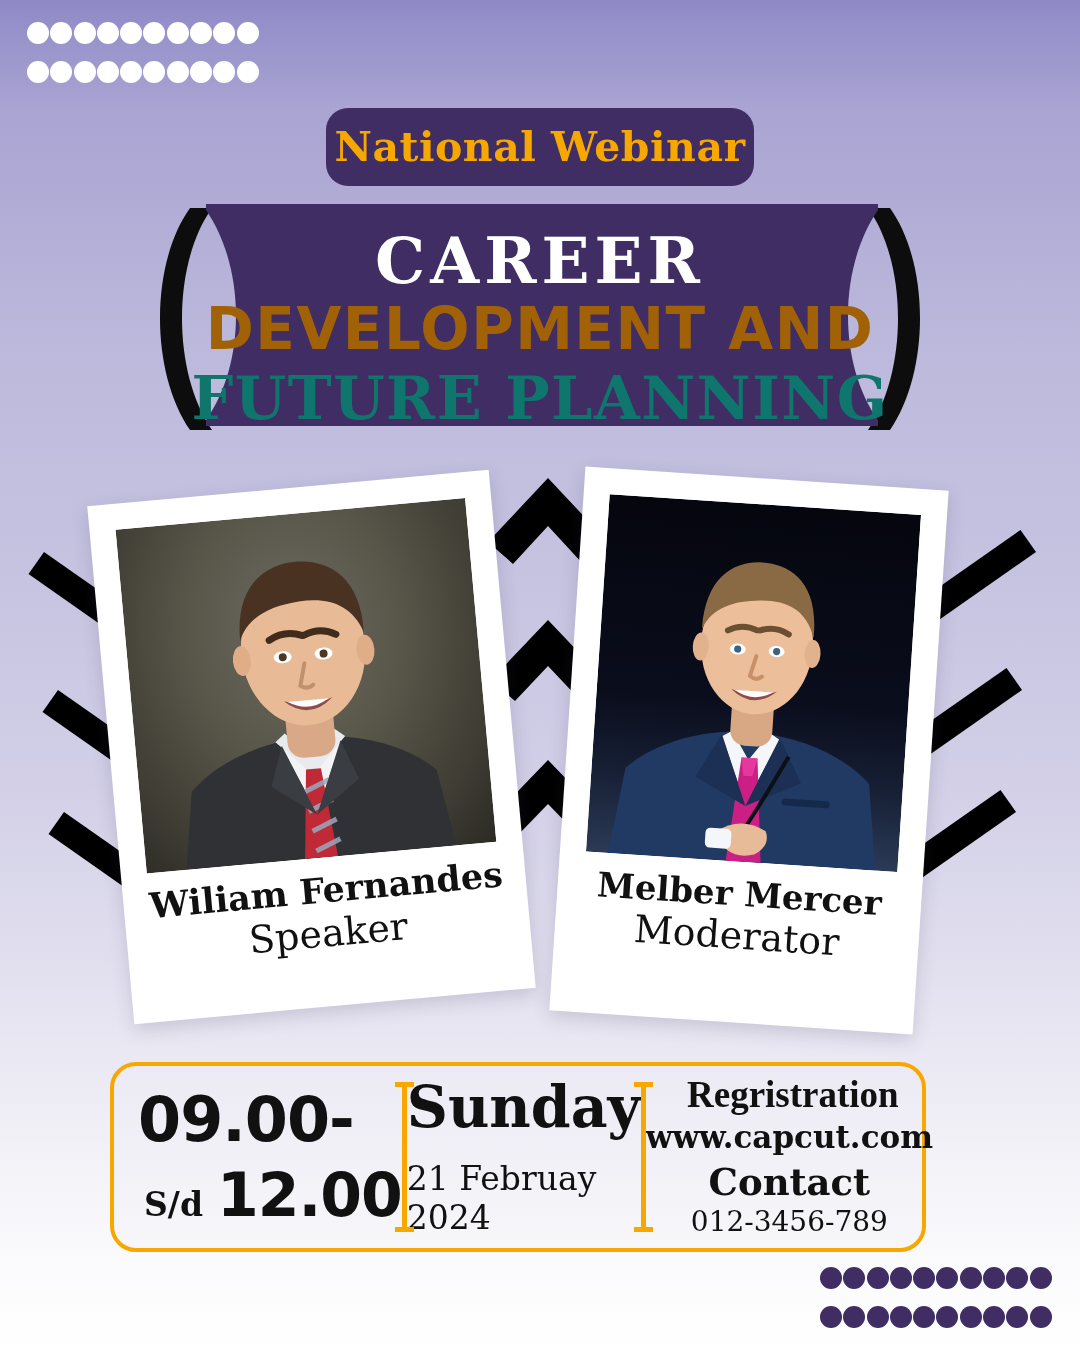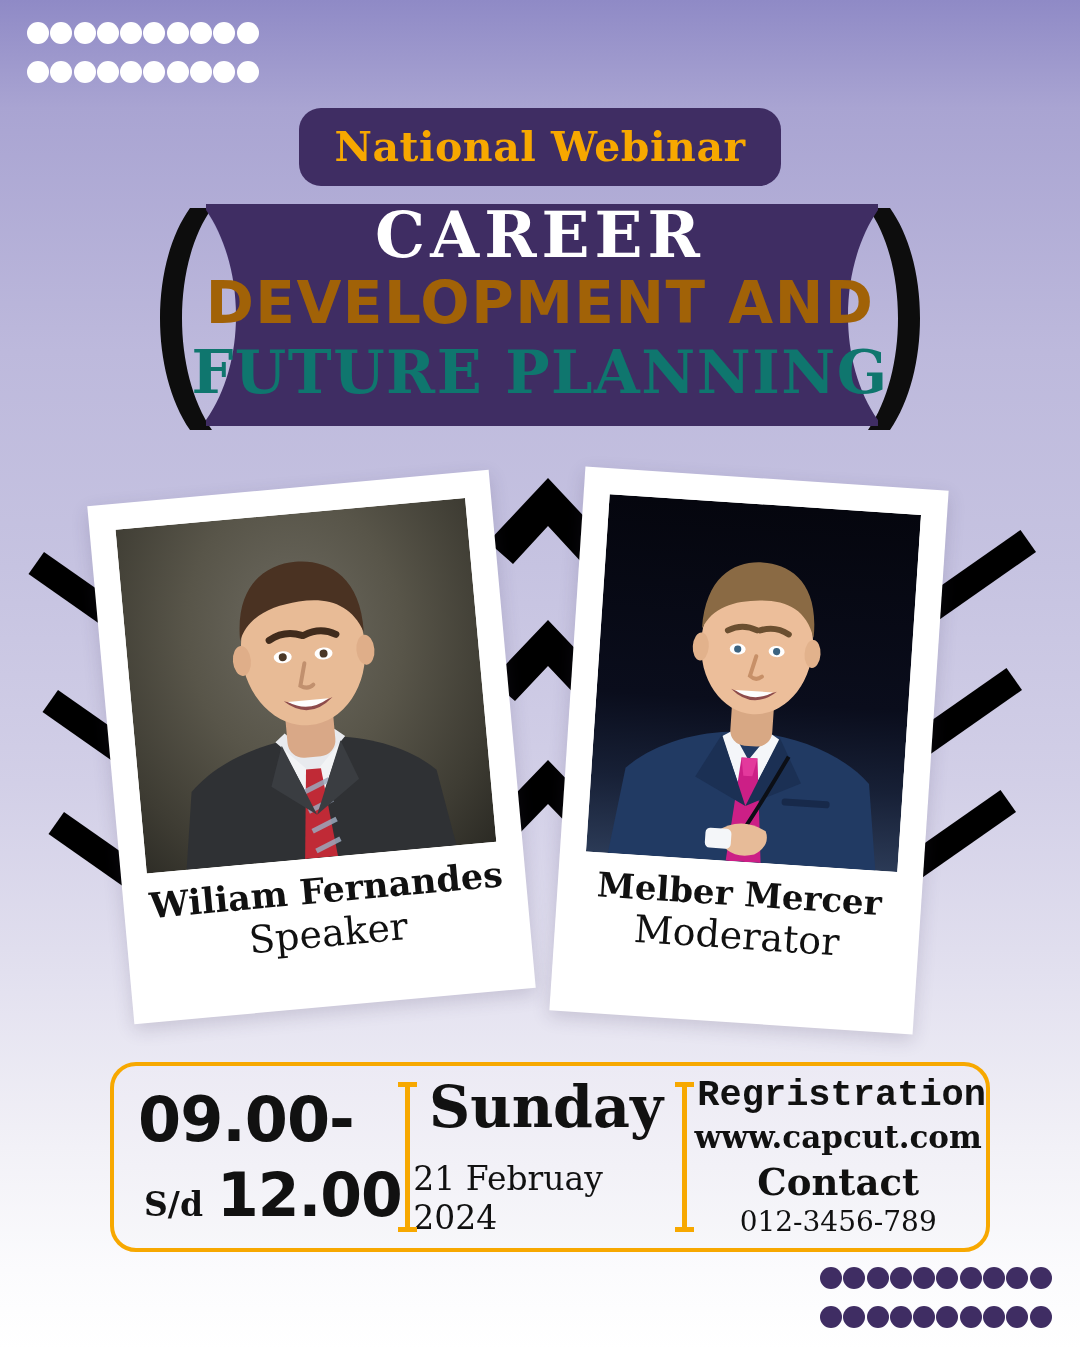--- a/index.html
+++ b/index.html
@@ -24,34 +24,34 @@
   .dots { position:absolute; display:grid; grid-template-columns:repeat(10, 1fr); }
   .dots .dot { border-radius:50%; }
   #dots-top-left { top:22px; left:27px; width:233px; column-gap:0; row-gap:17px; }
   #dots-top-left .dot { width:22px; height:22px; background:#ffffff; }
   #dots-bottom-right { bottom:22px; right:27px; width:233px; column-gap:0; row-gap:17px; }
   #dots-bottom-right .dot { width:22px; height:22px; background:#3f2d63; }
 
   
   #webinar-pill {
     position:absolute; top:108px; left:50%; transform:translateX(-50%);
-    width:482px; height:78px; background:#3f2d63; border-radius:22px;
+    width:428px; height:78px; background:#3f2d63; border-radius:22px;
     display:flex; align-items:center; justify-content:center; z-index:6;
   }
   #webinar-pill .txt {
     color:#f7a800; font-family:"DejaVu Serif", serif; font-weight:700;
     font-size:41px; letter-spacing:.5px;
   }
 
   
   #banner-wrap { position:absolute; top:186px; left:0; width:1080px; height:265px; z-index:5; }
   #banner-wrap svg { display:block; }
 
   #banner-text {
-    position:absolute; top:176px; left:0; width:1080px; height:255px;
+    position:absolute; top:202px; left:0; width:1080px; height:255px;
     z-index:7; display:flex; flex-direction:column;
     align-items:center; justify-content:center; gap:2px;
     pointer-events:none;
   }
   .t-career {
     font-family:"DejaVu Serif", serif; font-weight:700; color:#ffffff;
     font-size:63px; letter-spacing:5px; line-height:1.02;
   }
   .t-dev {
     font-family:"DejaVu Sans", sans-serif; font-weight:700; color:#a16207;
@@ -97,21 +97,21 @@
   .ph-grey { position:absolute; inset:0;
     background:
       radial-gradient(ellipse at 48% 34%, #6d6a60 0%, #585549 42%, #3e3c33 78%, #2b2a24 100%);
   }
   .ph-dark { position:absolute; inset:0;
     background:linear-gradient(to bottom, #05060e 0%, #0a0d1c 55%, #172036 78%, #2b3a56 100%);
   }
 
   
   #info-bar {
-    position:absolute; left:110px; top:1062px; width:880px; height:190px;
+    position:absolute; left:110px; top:1062px; width:816px; height:190px;
     border:4px solid #f7a800; border-radius:26px;
     background:linear-gradient(to bottom,#eceaf4 0%, #f2f1f7 55%, #f7f7fa 100%);
     z-index:6; display:flex; align-items:stretch;
   }
   .info-col { display:flex; flex-direction:column; align-items:center; justify-content:center; }
   #col-time { width:290px; }
   #col-date { width:276px; }
   #col-reg  { flex:1; }
 
   .divider { width:12px; display:flex; align-items:center; justify-content:center; }
@@ -142,21 +142,21 @@
   }
   .day {
     font-family:"DejaVu Serif", serif; font-weight:700; color:#111111;
     font-size:57px; line-height:1;
   }
   .date {
     font-family:"DejaVu Serif", serif; font-weight:400; color:#111111;
     font-size:33px; margin-top:24px;
   }
   .reg-title {
-    font-family:Liberation Mono, monospace; font-weight:700; color:#111111; font-size:37px; line-height:1.05;margin-left:7px;
+    font-family:Liberation Serif, serif; font-weight:700; color:#111111; font-size:37px; line-height:1.05;margin-left:7px;
   }
   .reg-value {
     font-family:"DejaVu Serif", serif; font-weight:700; color:#111111; font-size:31px; margin-top:4px;
   }
   .reg-title2 {
     font-family:"DejaVu Serif", serif; font-weight:700; color:#111111; font-size:37px; margin-top:8px; line-height:1.05;
   }
   .reg-value2 {
     font-family:"DejaVu Serif", serif; font-weight:400; color:#111111; font-size:28px; margin-top:4px;
   }

